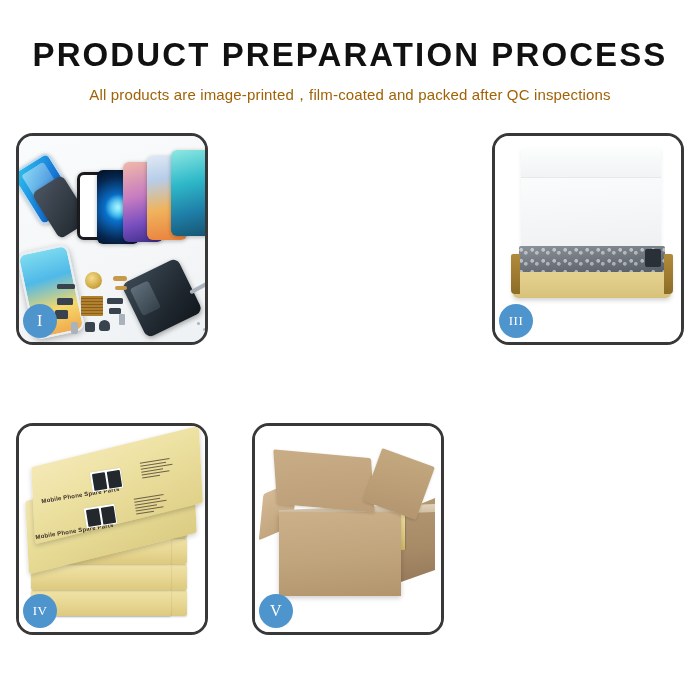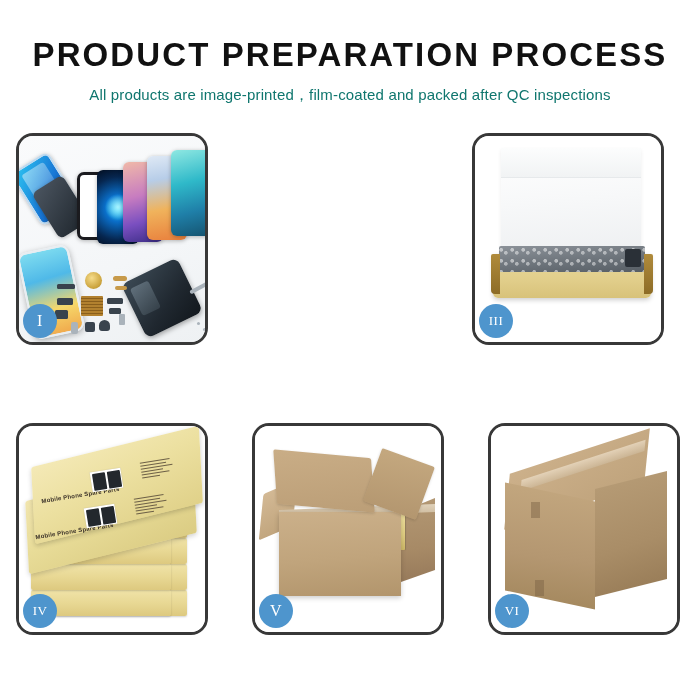--- a/index.html
+++ b/index.html
@@ -12,34 +12,34 @@
   #root { position: relative; width: 608px; height: 700px; background:#fff; }
 
   
   .header { position:absolute; left:0; top:0; width:700px; text-align:center; }
   .title {
     font-size: 33px; font-weight: bold; color:#111;
     letter-spacing: 2.1px; line-height: 1; margin-top: 38px;
     white-space: nowrap;
   }
   .subtitle {
-    font-size: 15px; font-weight: 500; color:#0f766e;
+    font-size: 15px; font-weight: 500; color:#a16207;
     letter-spacing: .15px; margin-top: 15px; white-space: nowrap;
   }
 
   
   .grid { position:absolute; left:16px; top:133px; width:668px; height:502px; }
   .panel {
     position:absolute; width:192px; height:212px;
     border: 3px solid #383838; border-radius: 17px;
     background:#fdfdfd; overflow:hidden;
   }
   .p1 { left:0;   top:0; }
   .p2 { left:236px; top:0; }
-  .p3 { left:456px; top:0; }
+  .p3 { left:476px; top:0; }
   .p4 { left:0;   top:290px; }
   .p5 { left:236px; top:290px; }
   .p6 { left:472px; top:290px; }
   .scene { position:absolute; inset:0; }
 
   .badge {
     position:absolute; left:4px; bottom:4px;
     width:34px; height:34px; border-radius:50%;
     background:#4e95cd; color:#fff;
     display:flex; align-items:center; justify-content:center;
@@ -334,27 +334,15 @@
         <div class="fillbox" style="left:138px;top:84px;"></div>
 
         <div class="cartonV-body"></div>
         <div class="flapA"></div>
         <div class="flapB"></div>
       </div>
       <div class="badge">V</div>
       <div class="hidden-text">Boxes loaded into shipping carton</div>
     </div>
 
-    <div class="panel p6">
-      <div class="scene">
-        <div class="c6-top"></div>
-        <div class="c6-tape"></div>
-        <div class="c6-front"></div>
-        <div class="c6-right"></div>
-        <div class="c6-seam" style="left:40px; top:76px; width:9px; height:16px;"></div>
-        <div class="c6-seam" style="left:44px; top:154px; width:9px; height:16px;"></div>
-      </div>
-      <div class="badge small">VI</div>
-      <div class="hidden-text">Carton sealed and ready to ship</div>
-    </div>
 
   </div>
 </div>
 
 </body></html>

